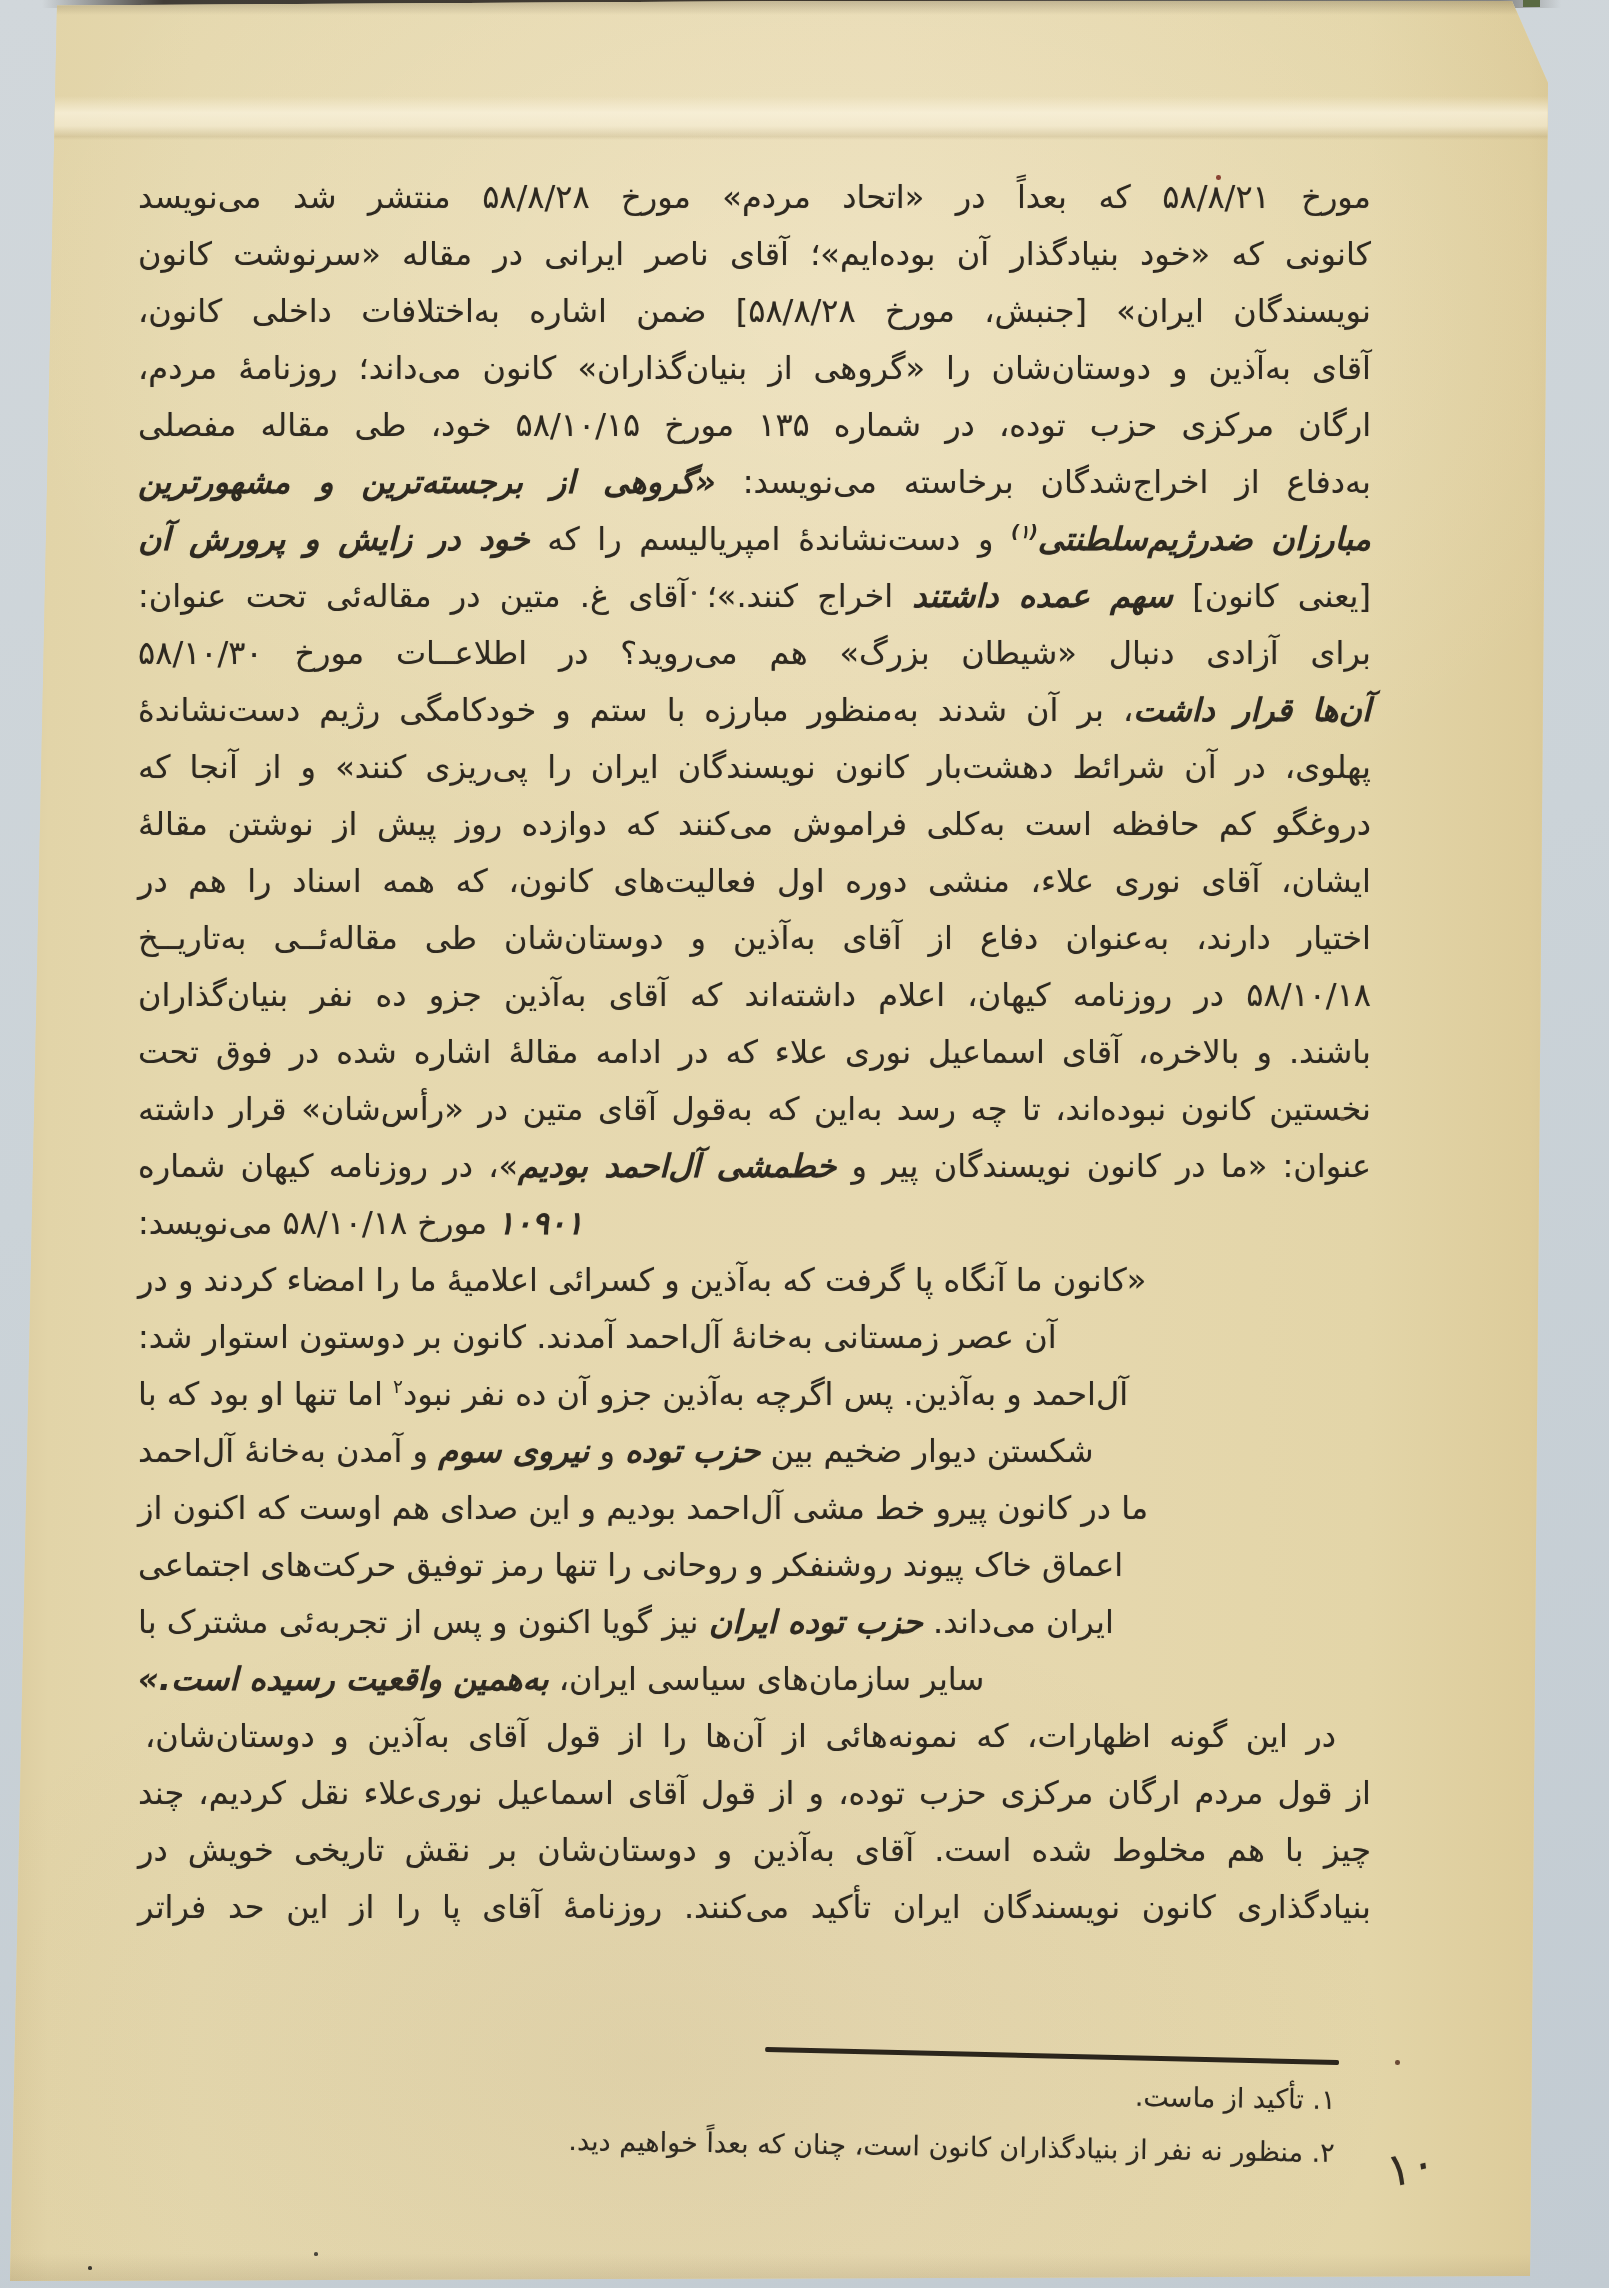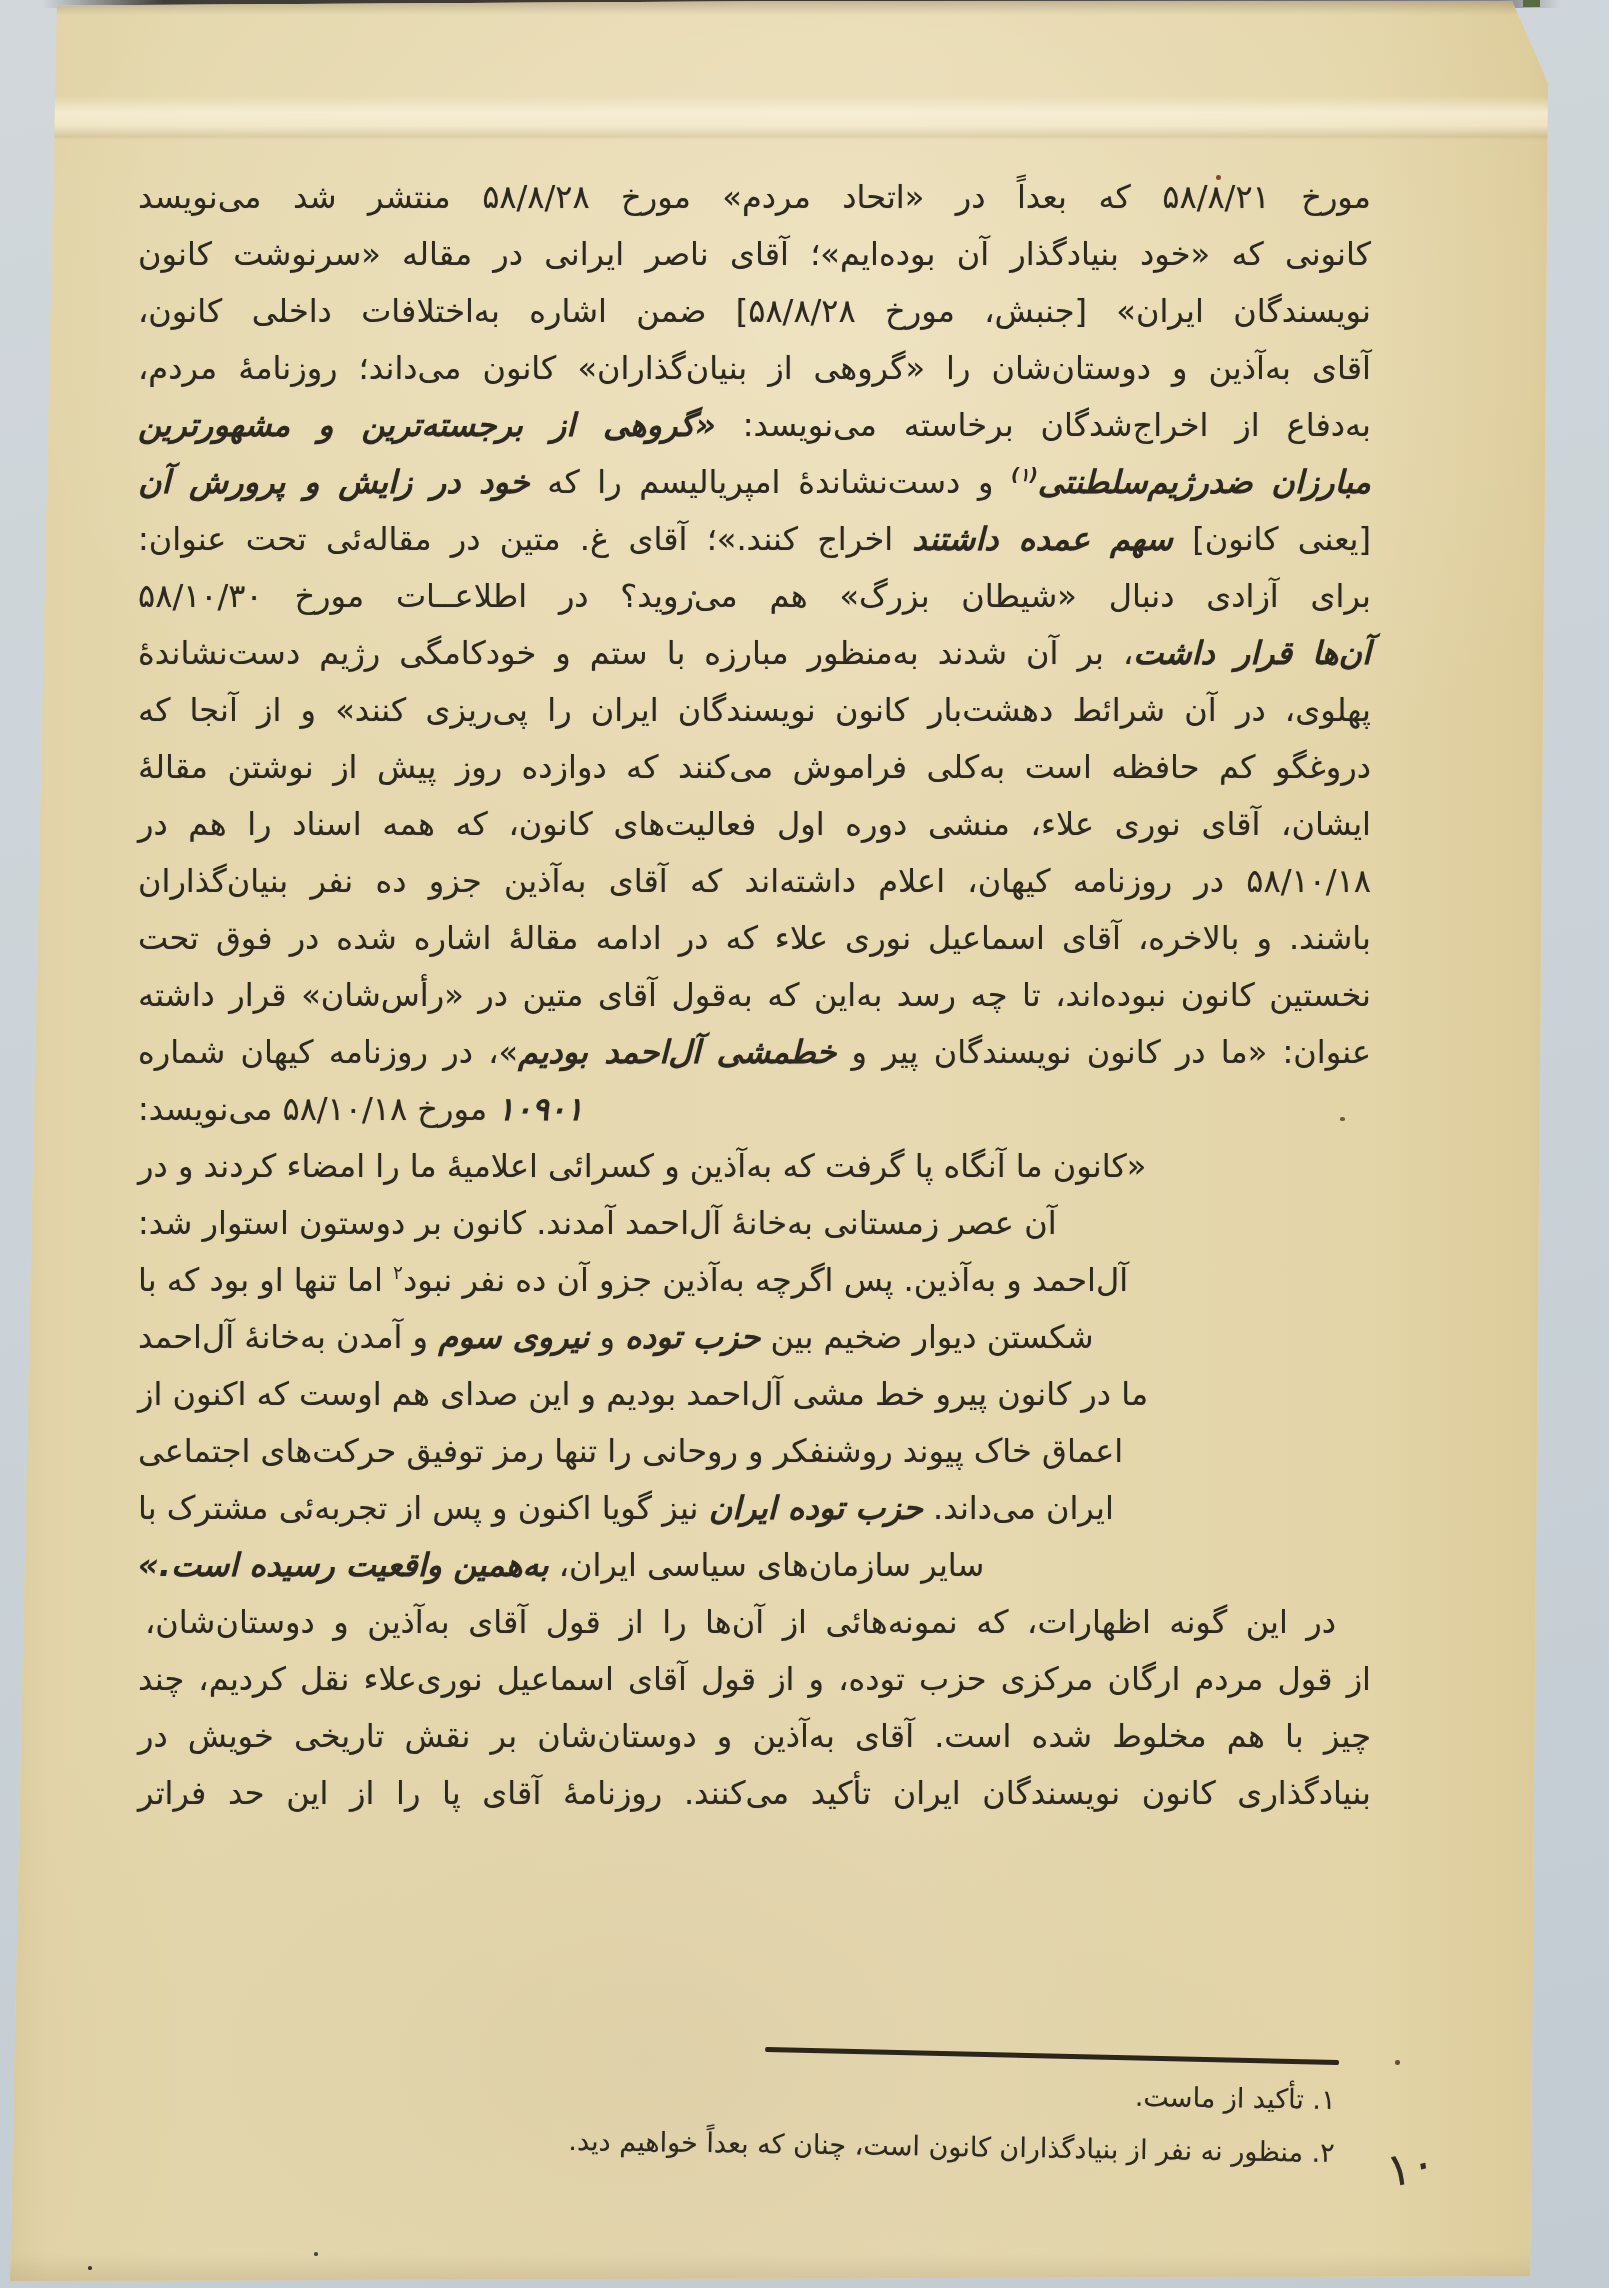--- a/index.html
+++ b/index.html
@@ -94,28 +94,30 @@
   <div class="page">
     <div class="top-shadow"></div>
     <div class="fold"></div>
     <div class="bottom-shade"></div>
 
     <div class="textblock">
         <div class="ln just"><span>مورخ ۵۸/۸/۲۱  که بعداً در «اتحاد مردم» مورخ ۵۸/۸/۲۸ منتشر شد می‌نویسد</span></div>
         <div class="ln just"><span>کانونی که «خود بنیادگذار  آن بوده‌ایم»؛ آقای ناصر ایرانی در مقاله «سرنوشت کانون</span></div>
         <div class="ln just"><span>نویسندگان ایران» [جنبش، مورخ ۵۸/۸/۲۸] ضمن اشاره به‌اختلافات داخلی کانون،</span></div>
         <div class="ln just"><span>آقای به‌آذین و دوستان‌شان را «گروهی از بنیان‌گذاران» کانون می‌داند؛ روزنامهٔ مردم،</span></div>
+        <div class="ln just"><span>ارگان مرکزی حزب توده، در شماره ۱۳۵ مورخ  ۵۸/۱۰/۱۵ خود، طی مقاله مفصلی</span></div>
         <div class="ln just"><span>به‌دفاع از اخراج‌شدگان برخاسته می‌نویسد: </span><span class="b">«گروهی از برجسته‌ترین و مشهورترین</span></div>
         <div class="ln just"><span class="b">مبارزان ضدرژیم‌سلطنتی</span><span class="b sup">(۱)</span><span> و دست‌نشاندهٔ امپریالیسم را که </span><span class="b">خود در زایش و پرورش آن</span></div>
         <div class="ln just"><span>[یعنی کانون] </span><span class="b">سهم عمده داشتند</span><span> اخراج کنند.»؛ آقای غ. متین در مقاله‌ئی تحت عنوان:</span></div>
         <div class="ln just"><span>برای آزادی دنبال «شیطان بزرگ» هم می‌روید؟ در اطلاعــات مورخ ۵۸/۱۰/۳۰</span></div>
         <div class="ln just"><span class="b">آن‌ها قرار داشت</span><span>، بر آن شدند به‌منظور مبارزه با ستم و خودکامگی رژیم  دست‌نشاندهٔ</span></div>
         <div class="ln just"><span>پهلوی، در آن شرائط دهشت‌بار کانون نویسندگان ایران را پی‌ریزی کنند» و از آنجا که</span></div>
         <div class="ln just"><span>دروغگو کم حافظه است به‌کلی فراموش می‌کنند که دوازده روز پیش از نوشتن مقالهٔ</span></div>
         <div class="ln just"><span>ایشان، آقای نوری علاء، منشی دوره اول فعالیت‌های کانون، که همه اسناد را هم در</span></div>
+        <div class="ln just"><span>اختیار دارند، به‌عنوان دفاع از آقای به‌آذین و دوستان‌شان طی مقاله‌ئــی  به‌تاریــخ</span></div>
         <div class="ln just"><span>۵۸/۱۰/۱۸ در روزنامه کیهان، اعلام داشته‌اند که آقای به‌آذین جزو ده نفر بنیان‌گذاران</span></div>
         <div class="ln just"><span>باشند. و بالاخره، آقای اسماعیل نوری علاء که در ادامه مقالهٔ اشاره شده در فوق تحت</span></div>
         <div class="ln just"><span>نخستین کانون نبوده‌اند، تا چه رسد به‌این که به‌قول آقای متین در «رأس‌شان» قرار داشته</span></div>
         <div class="ln just"><span>عنوان: «ما در کانون نویسندگان پیر و </span><span class="b">خطمشی آل‌احمد بودیم</span><span>»، در روزنامه کیهان شماره</span></div>
         <div class="ln rt" style="padding-right: 138px;"><span class="b">۱۰۹۰۱</span><span> مورخ ۵۸/۱۰/۱۸ می‌نویسد:</span></div>
         <div class="ln rt"><span>«کانون ما آنگاه پا گرفت که به‌آذین و کسرائی اعلامیهٔ ما را امضاء کردند و در</span></div>
         <div class="ln rt" style="padding-right: 46px;"><span>آن عصر زمستانی به‌خانهٔ آل‌احمد آمدند. کانون بر دوستون استوار شد:</span></div>
         <div class="ln rt" style="padding-right: 92px;"><span>آل‌احمد  و به‌آذین. پس اگرچه به‌آذین جزو آن ده نفر نبود</span><span class="sup">۲</span><span> اما تنها او بود که با</span></div>
         <div class="ln rt" style="padding-right: 88px;"><span>شکستن دیوار ضخیم بین </span><span class="b">حزب توده</span><span> و </span><span class="b">نیروی سوم</span><span> و آمدن به‌خانهٔ آل‌احمد</span></div>
         <div class="ln rt" style="padding-right: 103px;"><span>ما در کانون پیرو خط مشی آل‌احمد بودیم و این صدای هم اوست که اکنون از</span></div>

